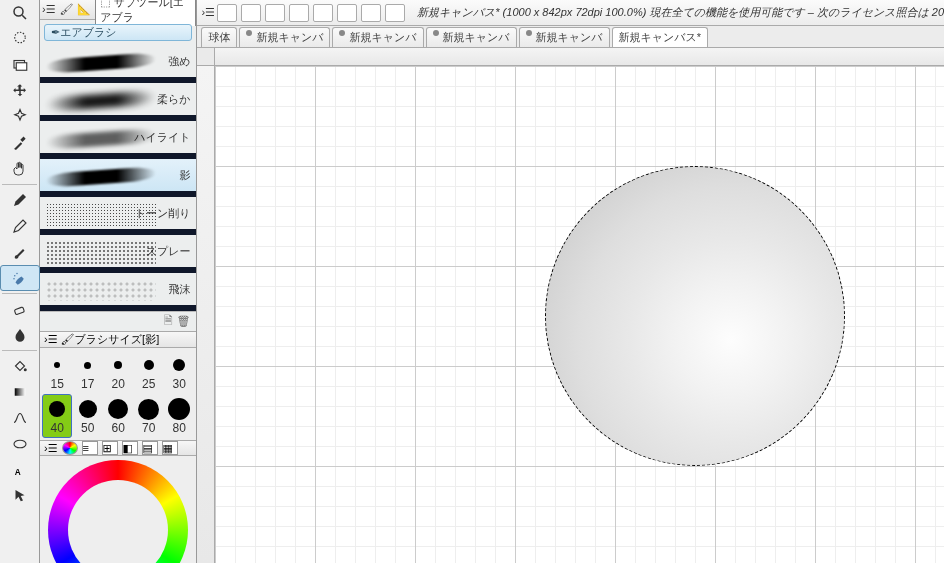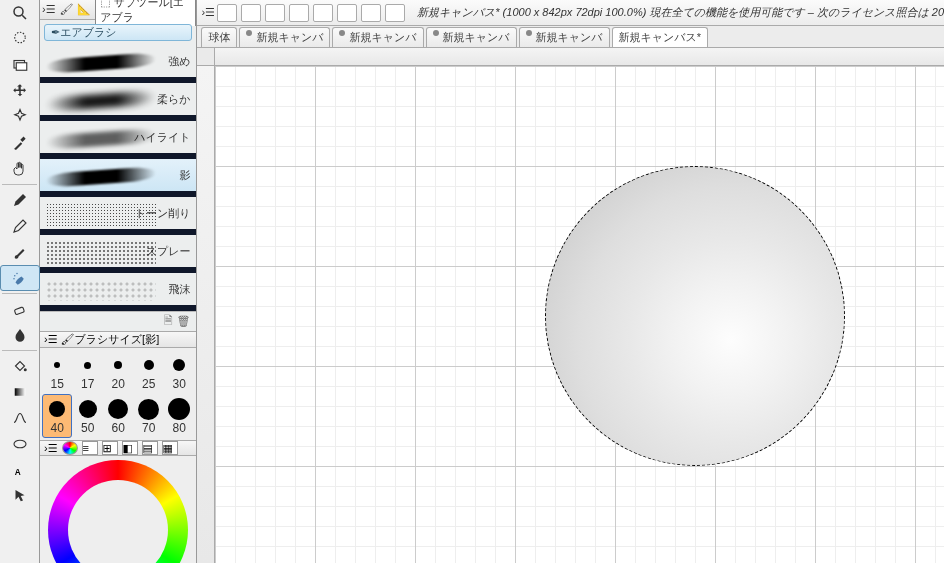--- a/index.html
+++ b/index.html
@@ -23,21 +23,21 @@
 .stroke.soft { filter:blur(3px); opacity:.9; }
 .stroke.hl { filter:blur(2px); opacity:.6; }
 .spray { width:100%; height:24px; background:radial-gradient(circle,#000 1px,transparent 1px); background-size:4px 4px; opacity:.5; }
 .tone { width:100%; height:24px; background:radial-gradient(circle,#000 0.8px,transparent 0.8px); background-size:3px 3px; opacity:.7;}
 .blot { width:100%; height:20px; background:radial-gradient(circle,rgba(0,0,0,.4) 1px,transparent 2px); background-size:6px 6px; opacity:.5;}
 .stfoot { height:22px; border-top:1px solid #bbb; display:flex; justify-content:flex-end; align-items:center; gap:4px; padding-right:6px; color:#666;}
 
 .bstitle { height:18px; background:linear-gradient(#f7f7f7,#e5e5e5); border-top:1px solid #aaa; border-bottom:1px solid #aaa; display:flex; align-items:center; padding-left:4px; font-size:10px;}
 .sizes { display:grid; grid-template-columns: repeat(5,1fr); background:#eee; padding:2px;}
 .sz { display:flex; flex-direction:column; align-items:center; padding:2px; border:1px solid transparent;}
-.sz.sel { border:1px solid #4171c2; background:#fdba74; border-radius:3px;}
+.sz.sel { border:1px solid #4171c2; background:#84cc16; border-radius:3px;}
 .sz .dot { width:24px; height:24px; display:flex; align-items:center; justify-content:center;}
 .sz .dot span { border-radius:50%; background:#000; display:block;}
 .sz .lbl { font-size:12px; color:#333;text-align:right;}
 
 .colorbar { height:18px; background:linear-gradient(#f7f7f7,#e5e5e5); border-top:1px solid #aaa; border-bottom:1px solid #aaa; display:flex; align-items:center; gap:4px; padding-left:4px;}
 .colorbar .cb { width:16px; height:14px; border:1px solid #999; background:#fff;}
 .colorpane { flex:1; position:relative; background:#eee; display:flex; align-items:flex-start; justify-content:center; padding-top:4px;}
 .ring { width:140px; height:140px; border-radius:50%; background:conic-gradient(red,yellow,lime,cyan,blue,magenta,red); position:relative;}
 .ring::after{ content:""; position:absolute; inset:20px; border-radius:50%; background:#eee;}
 .sq { position:absolute; left:50%; top:50%; width:60px; height:60px; transform:translate(-50%,-50%); background:linear-gradient(to right,#fff,#36f); }

